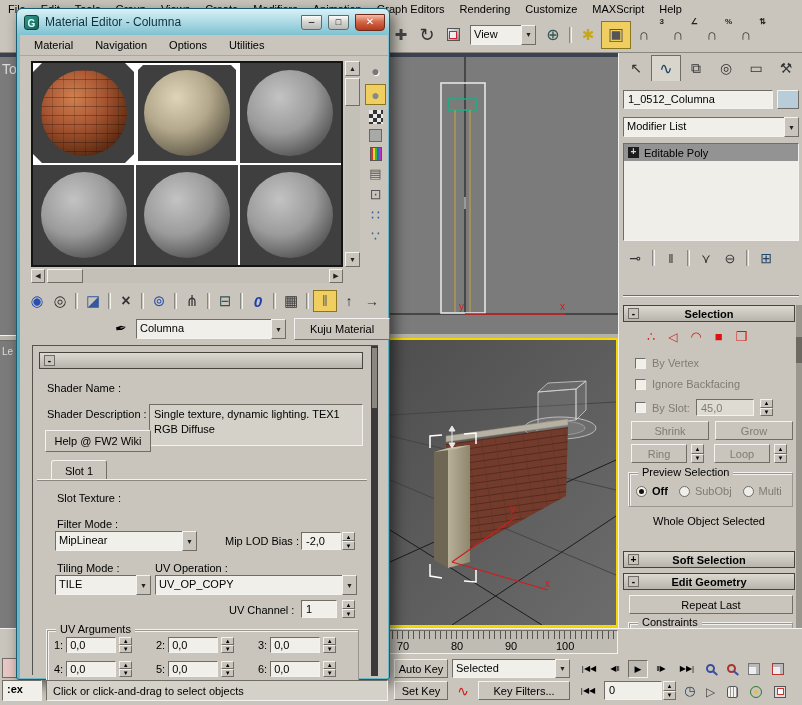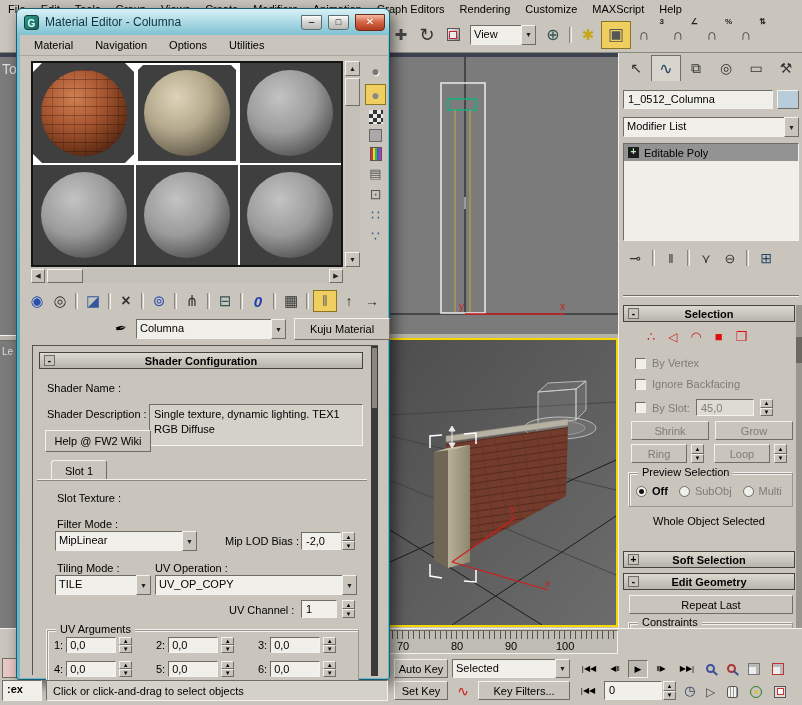--- a/index.html
+++ b/index.html
@@ -486,21 +486,20 @@
     </div>
 
     <div class="abs" style="left:12px;top:310px;width:346px;height:330px;border-left:1px solid #55534d;border-top:1px solid #55534d">
 
       <div class="abs" style="left:338px;top:0;width:7px;height:330px;background:#3a3a3a">
         <div style="position:absolute;top:2px;left:1px;width:5px;height:60px;background:#8a8780"></div>
       </div>
 
       <div class="hdr abs" style="left:6px;top:6px;width:324px;height:17px">
         <span class="pm">-</span>
-        <span class="ttl">Shader Configuration</span>
       </div>
       <span class="lb abs" style="left:14px;top:36px">Shader Name :</span>
       <span class="lb abs" style="left:14px;top:62px">Shader Description :</span>
       <div class="s abs" style="left:116px;top:58px;width:214px;height:42px;padding:2px 4px;background:#d4d1c9;white-space:normal;line-height:1.35">Single texture, dynamic lighting. TEX1 RGB Diffuse</div>
       <span class="btn r abs" style="left:12px;top:84px;width:106px;height:22px">Help @ FW2 Wiki</span>
 
       <div class="abs" style="left:18px;top:114px;width:56px;height:20px;border:1px solid #f4f2ee;border-bottom:none;border-right-color:#6f6d66;border-radius:3px 3px 0 0;display:flex;align-items:center;justify-content:center">
         <span>Slot 1</span>
       </div>
       <div class="abs" style="left:4px;top:133px;width:330px;height:2px;border-top:1px solid #f4f2ee;border-bottom:1px solid #8a8780"></div>

